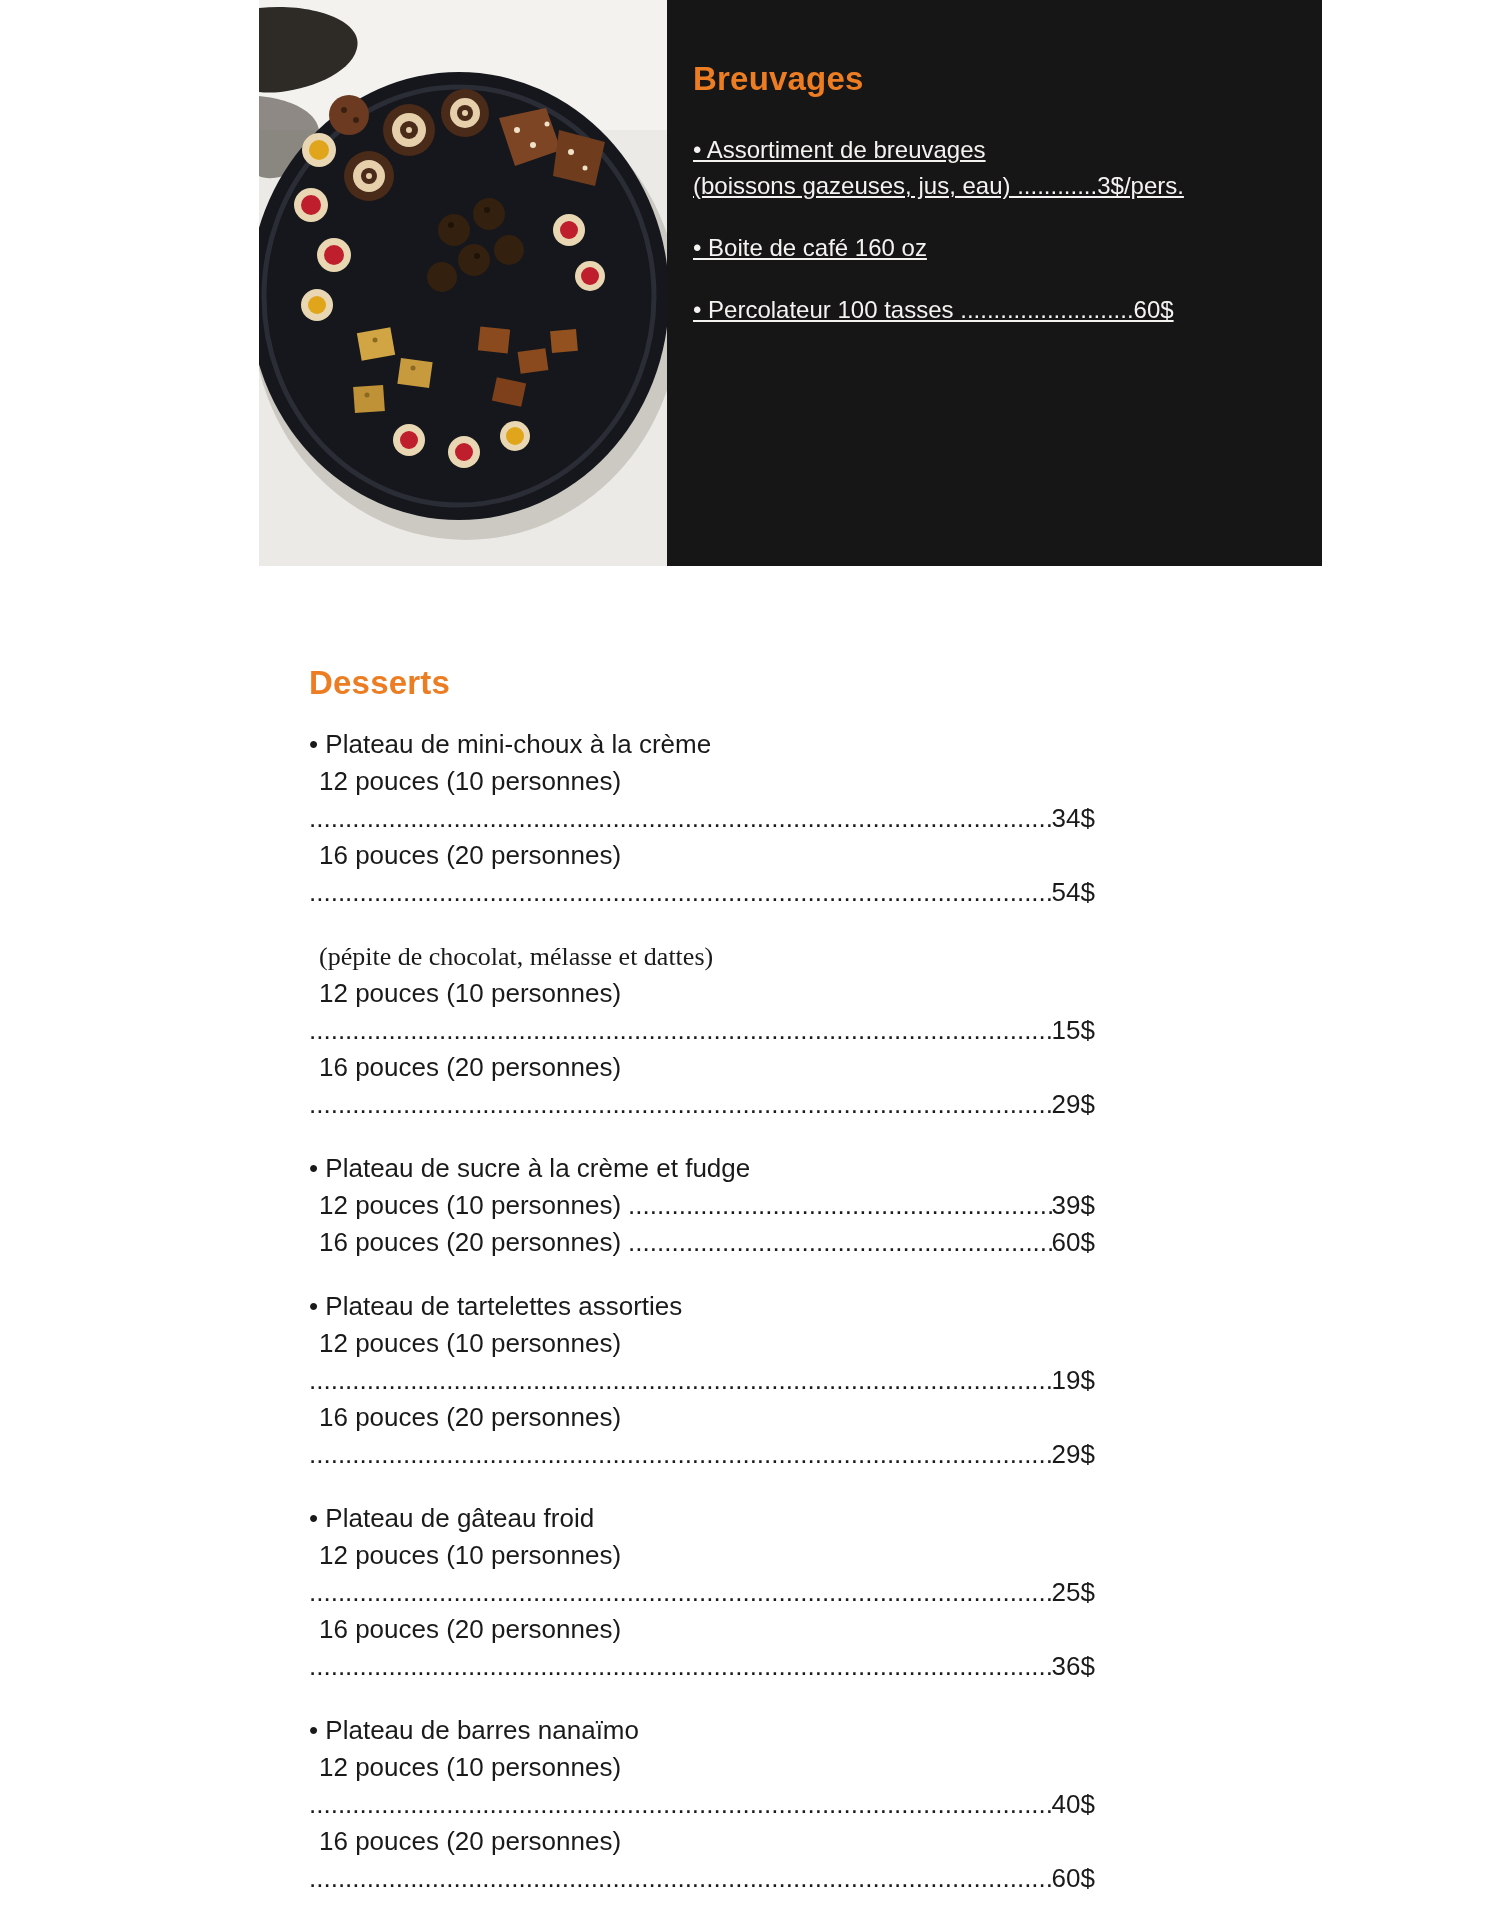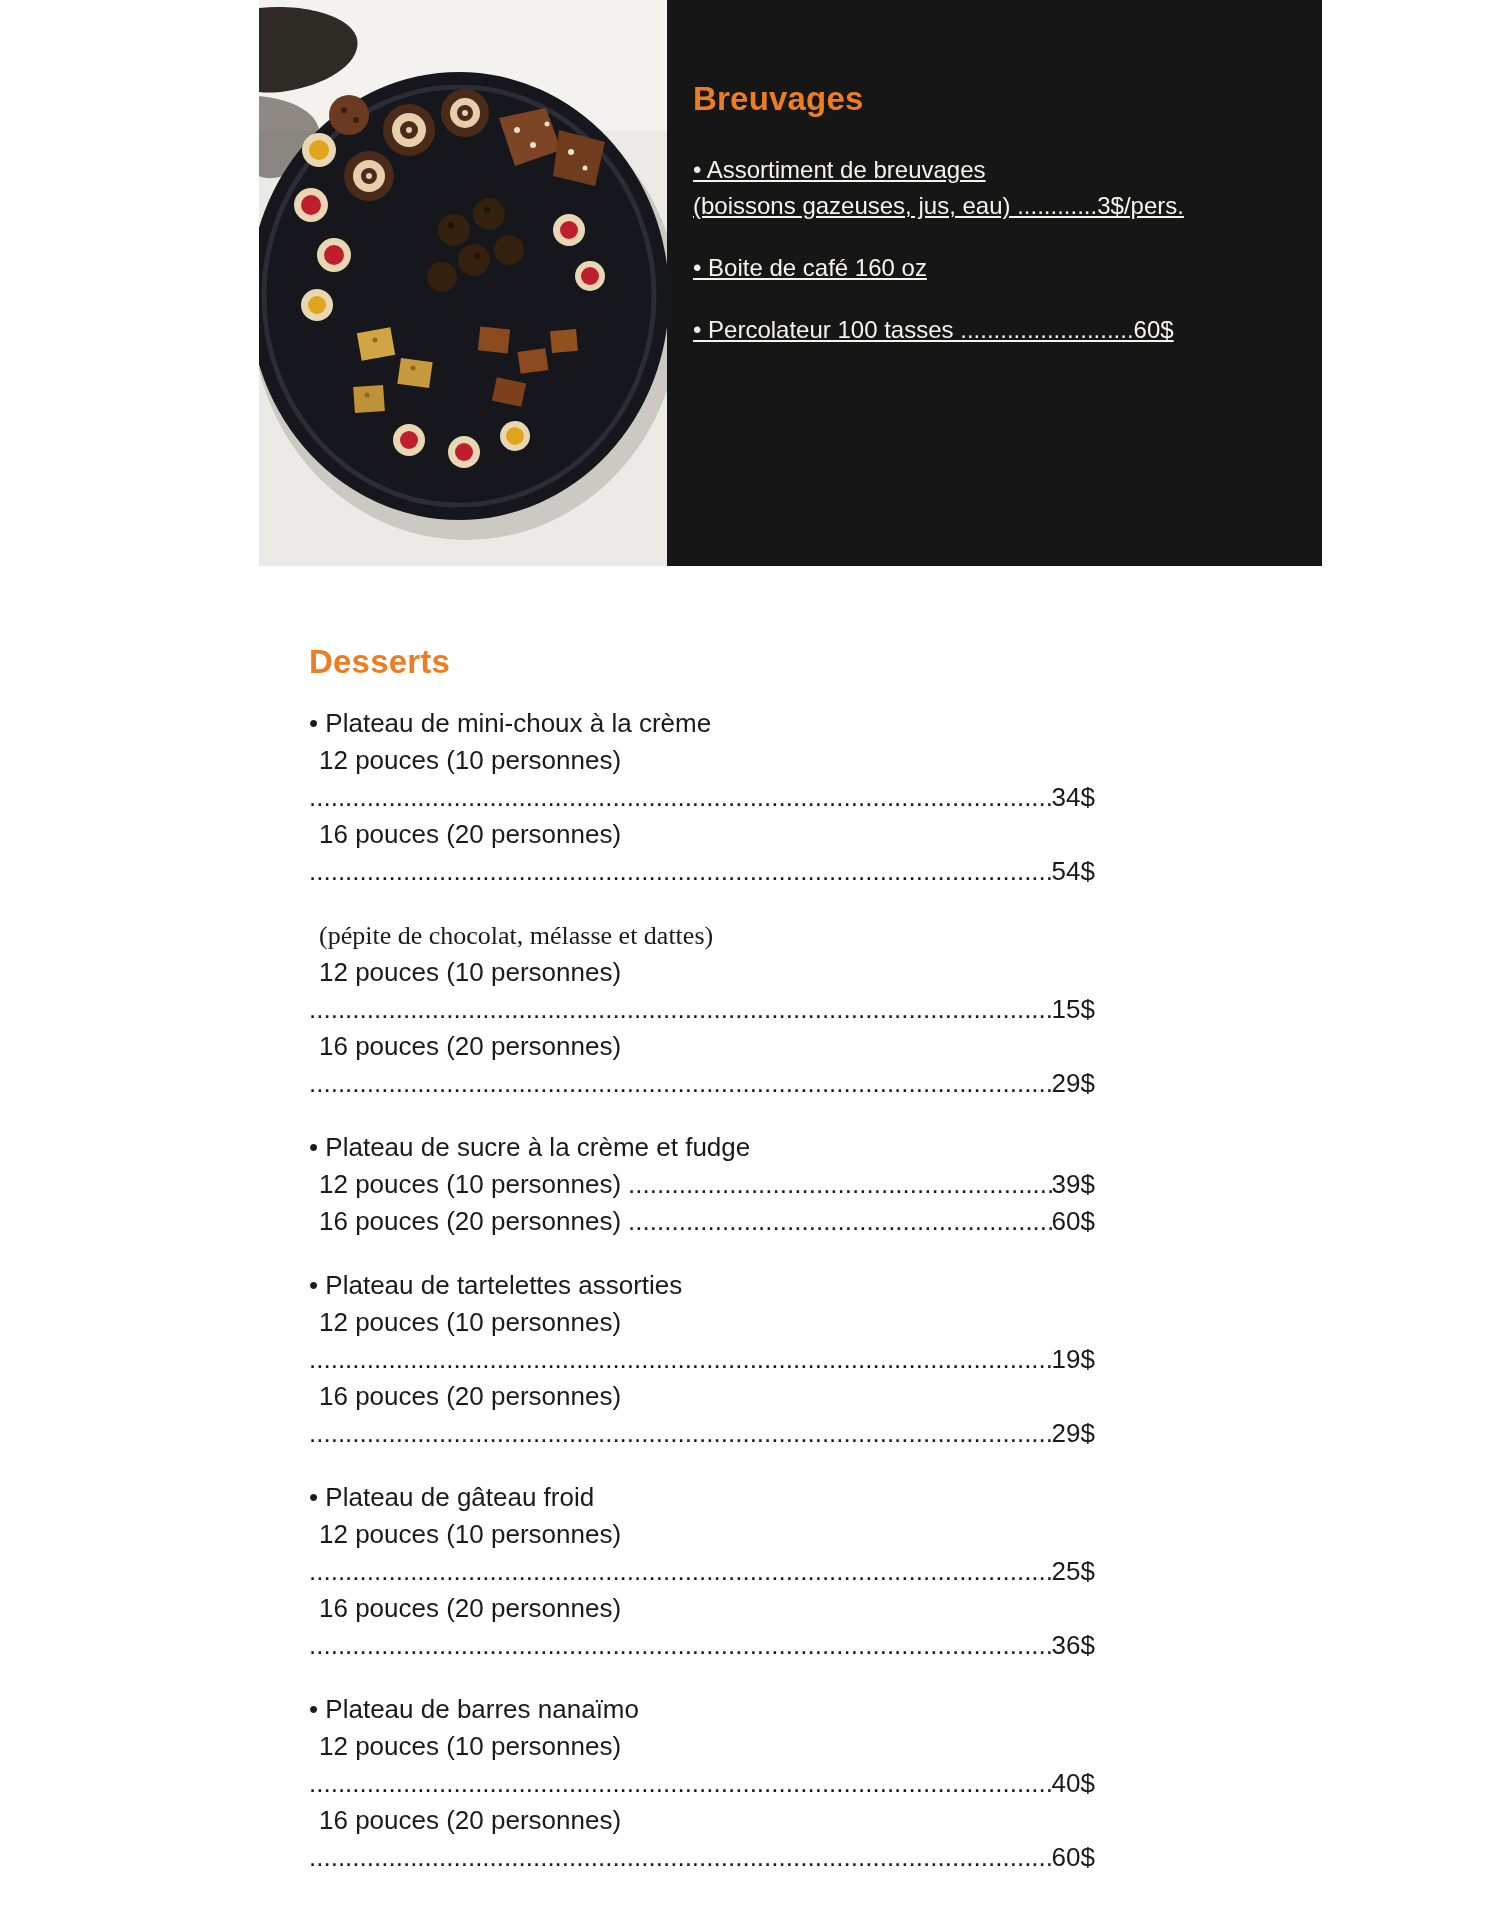--- a/index.html
+++ b/index.html
@@ -27,40 +27,40 @@
     overflow: hidden;
   }
   .photo svg { display: block; }
 
   .panel {
     width: 655px;
     height: 566px;
     flex: none;
     background: #161616;
     color: #f5f3f0;
-    padding: 80px 30px 0 26px;
+    padding: 60px 30px 0 26px;
   }
   .panel-title {
     color: #ed7d23;
     font-size: 33px;
     font-weight: bold;
     margin-bottom: 34px;
     letter-spacing: 0.2px;
   }
   .bev-item {
     font-size: 24px;
     line-height: 36px;
     margin-bottom: 26px;
   }
   .bev-line { white-space: pre; text-decoration: underline; }
 
   
   .menu {
     margin-left: 309px;
-    margin-top: 77px;
+    margin-top: 98px;
     width: 786px;
   }
   .menu-title {
     color: #ed7d23;
     font-size: 33px;
     font-weight: bold;
     margin-bottom: 24px;
     letter-spacing: 0.2px;
   }
   .item { margin-bottom: 27px; font-size: 26px; line-height: 37px; }

